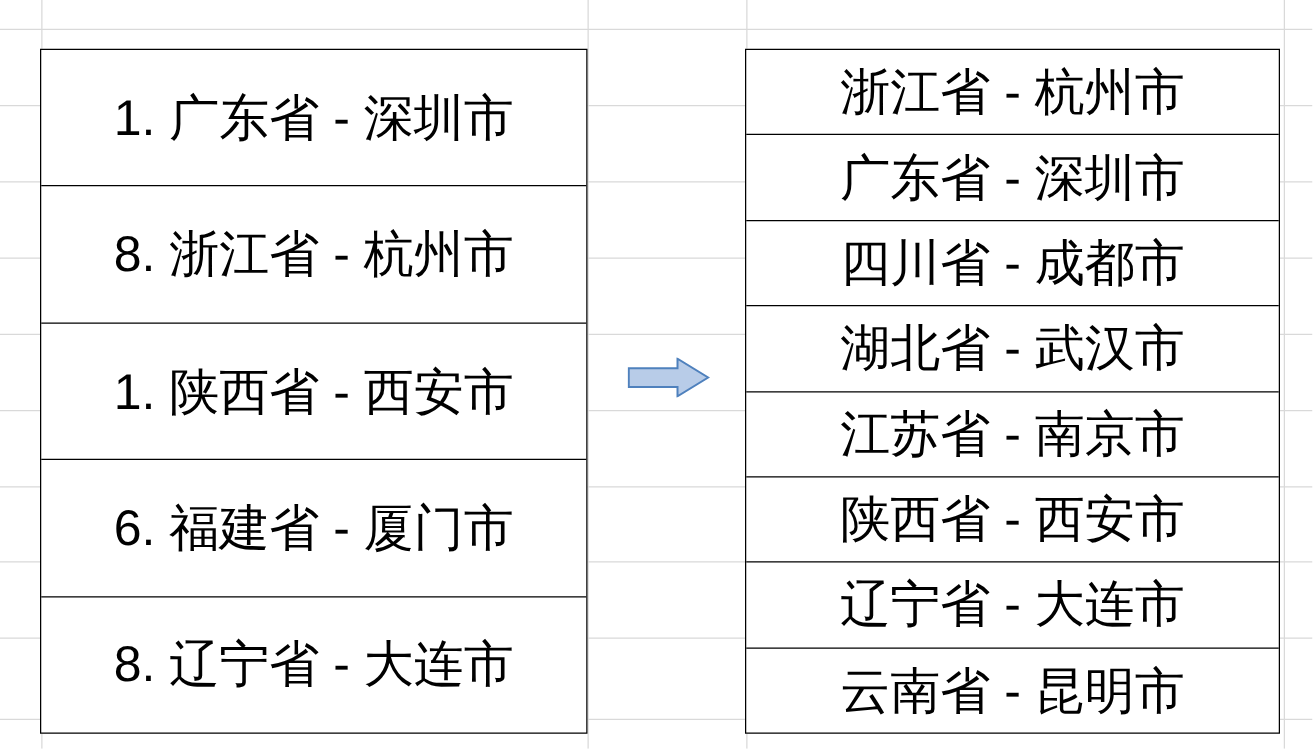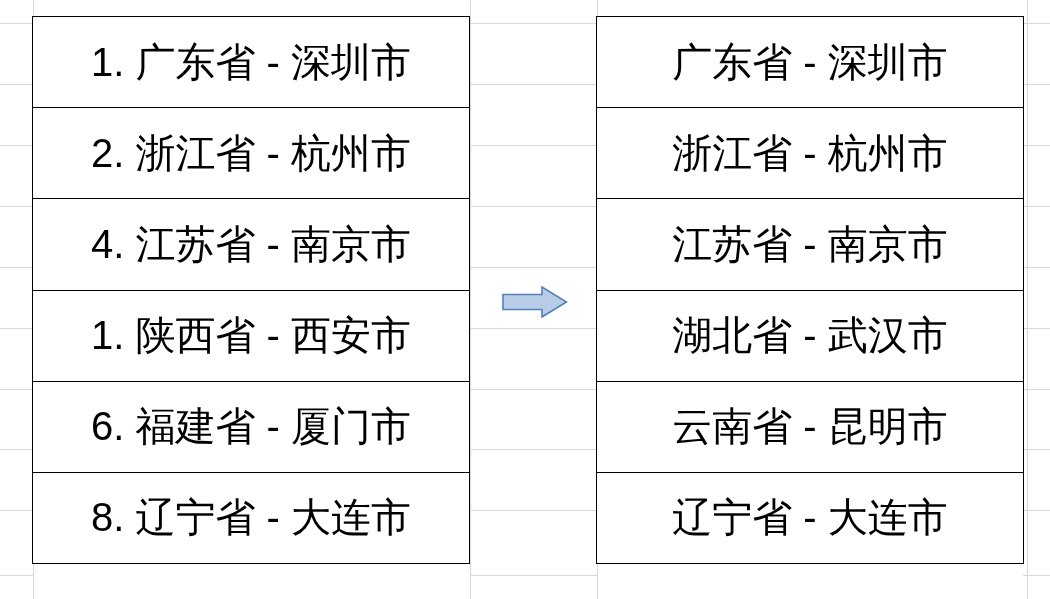--- a/index.html
+++ b/index.html
@@ -15,21 +15,21 @@
 
   
   .grid-h, .grid-v { position: absolute; background: #d9d9d9; z-index: 1; }
   .grid-h { height: 1px; left: 0; width: 1050px; }
   .grid-v { width: 1px; top: 0; height: 599px; }
   .grid-h.seg { width: auto; }
 
   
   .xl-table {
     position: absolute;
-    top: 16px;
+    top: 39px;
     height: 548px;
     box-sizing: border-box;
     border: 1.5px solid #000000;
     background: #ffffff;
     display: flex;
     flex-direction: column;
     z-index: 2;
   }
   .xl-table.left  { left: 32px;  width: 438px; }
   .xl-table.right { left: 596px; width: 428px; }
@@ -76,33 +76,34 @@
   <div class="grid-h" style="top:389px"></div>
   <div class="grid-h" style="top:449px"></div>
   <div class="grid-h" style="top:510px"></div>
 
   <div class="grid-h seg" style="top:575px; left:0;      width:33px"></div>
   <div class="grid-h seg" style="top:575px; left:470px;  width:127px"></div>
   <div class="grid-h seg" style="top:575px; left:1023px; width:27px"></div>
 
   <div class="xl-table left">
     <div class="xl-row">1. 广东省 - 深圳市</div>
-    <div class="xl-row">2. 浙江省 - 杭州市</div>
-    <div class="xl-row">4. 江苏省 - 南京市</div>
+    <div class="xl-row">8. 浙江省 - 杭州市</div>
     <div class="xl-row">1. 陕西省 - 西安市</div>
     <div class="xl-row">6. 福建省 - 厦门市</div>
     <div class="xl-row">8. 辽宁省 - 大连市</div>
   </div>
 
   <svg class="arrow-shape" viewBox="0 0 66 32">
     <polygon points="1,8.5 40,8.5 40,1 64.5,16 40,31 40,23.5 1,23.5" stroke-width="1.6" stroke-linejoin="miter" fill="#B8CCE8" stroke="#4F81BD"></polygon>
   </svg>
 
   <div class="xl-table right">
+    <div class="xl-row">浙江省 - 杭州市</div>
     <div class="xl-row">广东省 - 深圳市</div>
-    <div class="xl-row">浙江省 - 杭州市</div>
+    <div class="xl-row">四川省 - 成都市</div>
+    <div class="xl-row">湖北省 - 武汉市</div>
     <div class="xl-row">江苏省 - 南京市</div>
-    <div class="xl-row">湖北省 - 武汉市</div>
+    <div class="xl-row">陕西省 - 西安市</div>
+    <div class="xl-row">辽宁省 - 大连市</div>
     <div class="xl-row">云南省 - 昆明市</div>
-    <div class="xl-row">辽宁省 - 大连市</div>
   </div>
 
 </div>
 
 </body></html>

